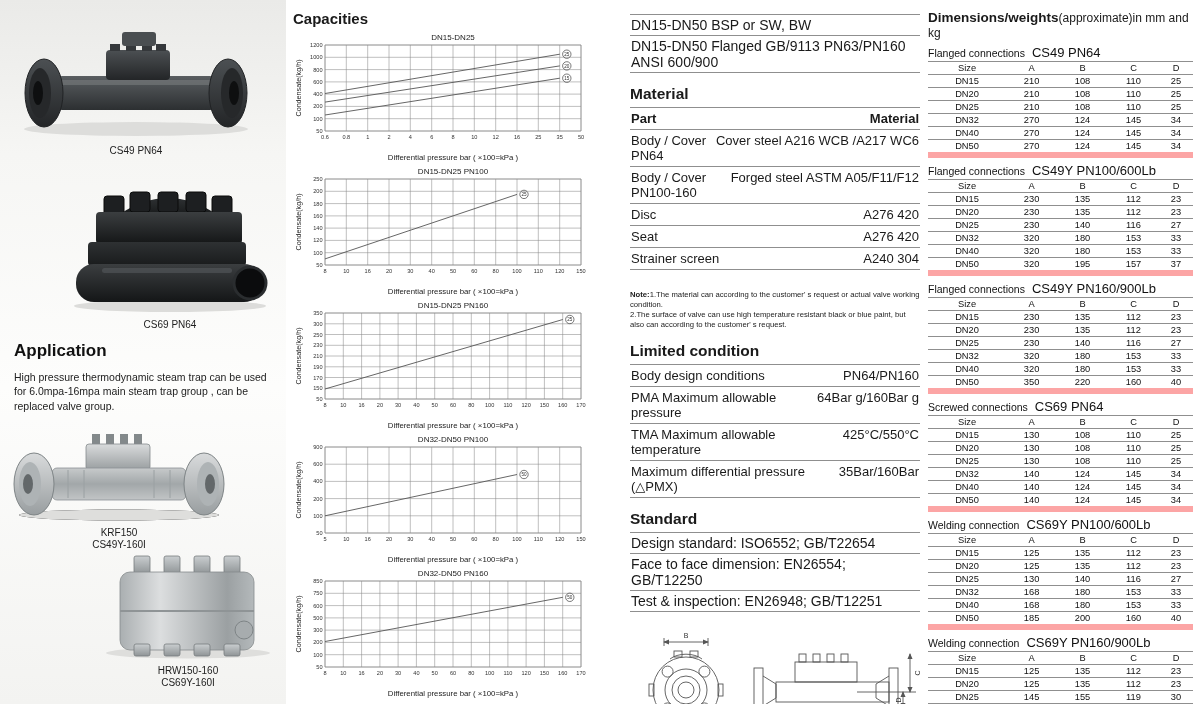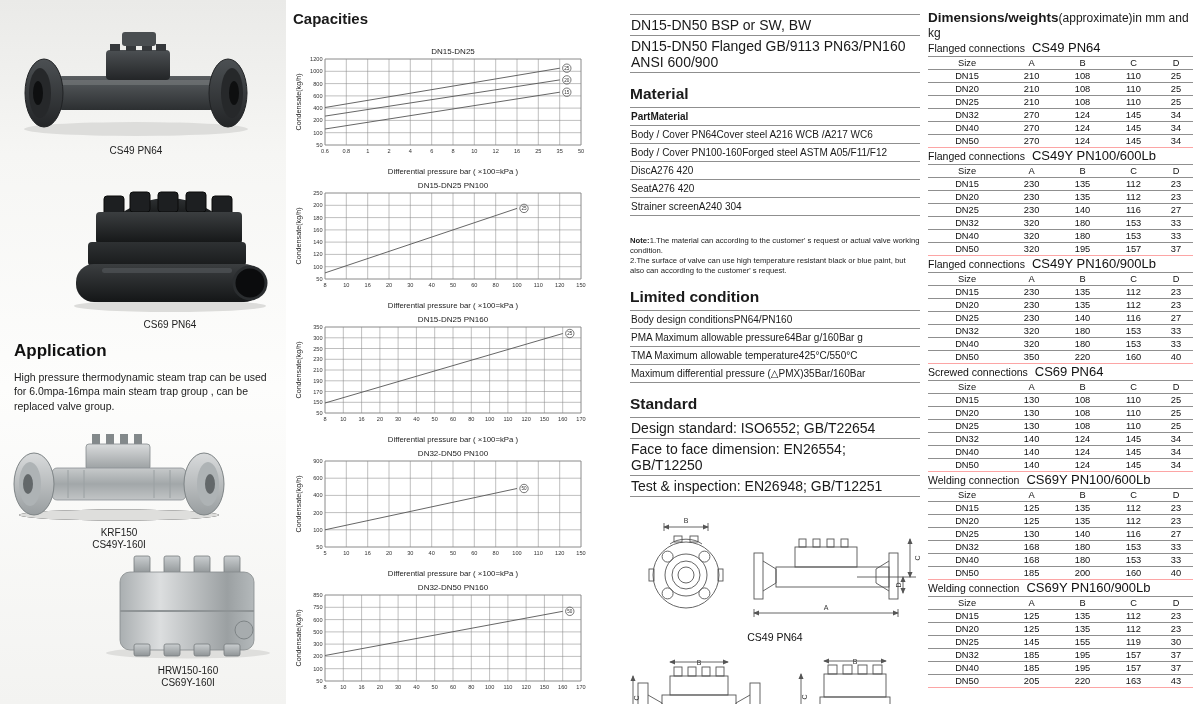--- a/index.html
+++ b/index.html
@@ -11,54 +11,54 @@
   .left-panel{position:absolute;left:0;top:0;width:286px;height:704px;
     background:linear-gradient(180deg,#eaeae8 0%,#f6f6f4 22%,#fdfdfc 55%,#f3f3f1 100%)}
   .figure{position:absolute;text-align:center}
   .figure .caption{font-size:10px;color:#222;line-height:1.18;margin-top:1px}
   .app-block{position:absolute;left:14px;top:341px;width:258px}
   .app-block h2{font-size:17px;font-weight:bold;color:#111;margin-bottom:9px}
   .app-block p{font-size:10.5px;line-height:1.38;color:#222}
 
   
   .charts-col{position:absolute;left:293px;top:10px;width:302px}
-  .charts-col h1{font-size:15px;font-weight:bold;margin-bottom:18px}
+  .charts-col h1{font-size:15px;font-weight:bold;margin-bottom:4px}
   .chart{width:298px;height:134px}
   .chart svg{display:block}
 
   
   .specs-col{position:absolute;left:630px;top:14px;width:290px}
   .sec-title{font-size:15.5px;font-weight:bold;margin:0 0 4px 0}
   .sec-gap{margin-top:12px}
   .rule-rows{border-bottom:1px solid #8f8f8f}
   .rule-row{font-size:14px;padding:2px 1px;border-top:1px solid #8f8f8f}
-  .two-col-row{display:flex;font-size:10px;padding:3px 1px;border-top:1px solid #8f8f8f}
+  .two-col-row{display:flex;justify-content:space-between;font-size:13px;padding:3px 1px;border-top:1px solid #8f8f8f}
   .two-col-row .r{text-align:right;white-space:nowrap}
   .mat-head span{font-weight:bold}
   .note-block{margin-top:20px}
   .note-line{font-size:7.7px;line-height:1.3;color:#222}
   .note-label{font-weight:bold}
   .drawings{margin-top:16px}
   .draw-caption{font-size:10.5px;text-align:center;color:#111;margin-top:0}
   .draw-row{display:flex;justify-content:space-between;margin-top:14px}
   .draw-fig{text-align:center}
   .tech{stroke:#555;fill:none;stroke-width:0.9}
   .tech-txt{font-size:7px;fill:#333}
 
   
   .dims-col{position:absolute;left:928px;top:10px;width:265px}
   .dims-title{font-size:13.5px;font-weight:bold}
   .dims-title .suffix{font-size:12px;font-weight:normal}
-  .dim-block{}
+  .dim-block{margin-top:5px}
   .dim-sub{font-size:10.5px;color:#111;margin-bottom:1px}
   .dim-sub .dim-model{font-size:13px;margin-left:7px}
   table.dim-table{width:100%;border-collapse:collapse;font-size:9.3px;color:#111}
   table.dim-table th{font-weight:normal}
   table.dim-table th,table.dim-table td{text-align:center;padding:1px 0;border-top:1px solid #8f8f8f}
-  table.dim-table tr:last-child td{border-bottom:1px solid #fca5a5}
+  table.dim-table tr:last-child td{border-bottom:6px solid #fca5a5}
 </style>
 </head>
 <body>
 
 <div class="page">
 
   <aside class="left-panel">
 
     <div class="figure" style="left:10px;top:18px;width:252px">
       <svg width="252" height="122" viewBox="0 0 252 122">

